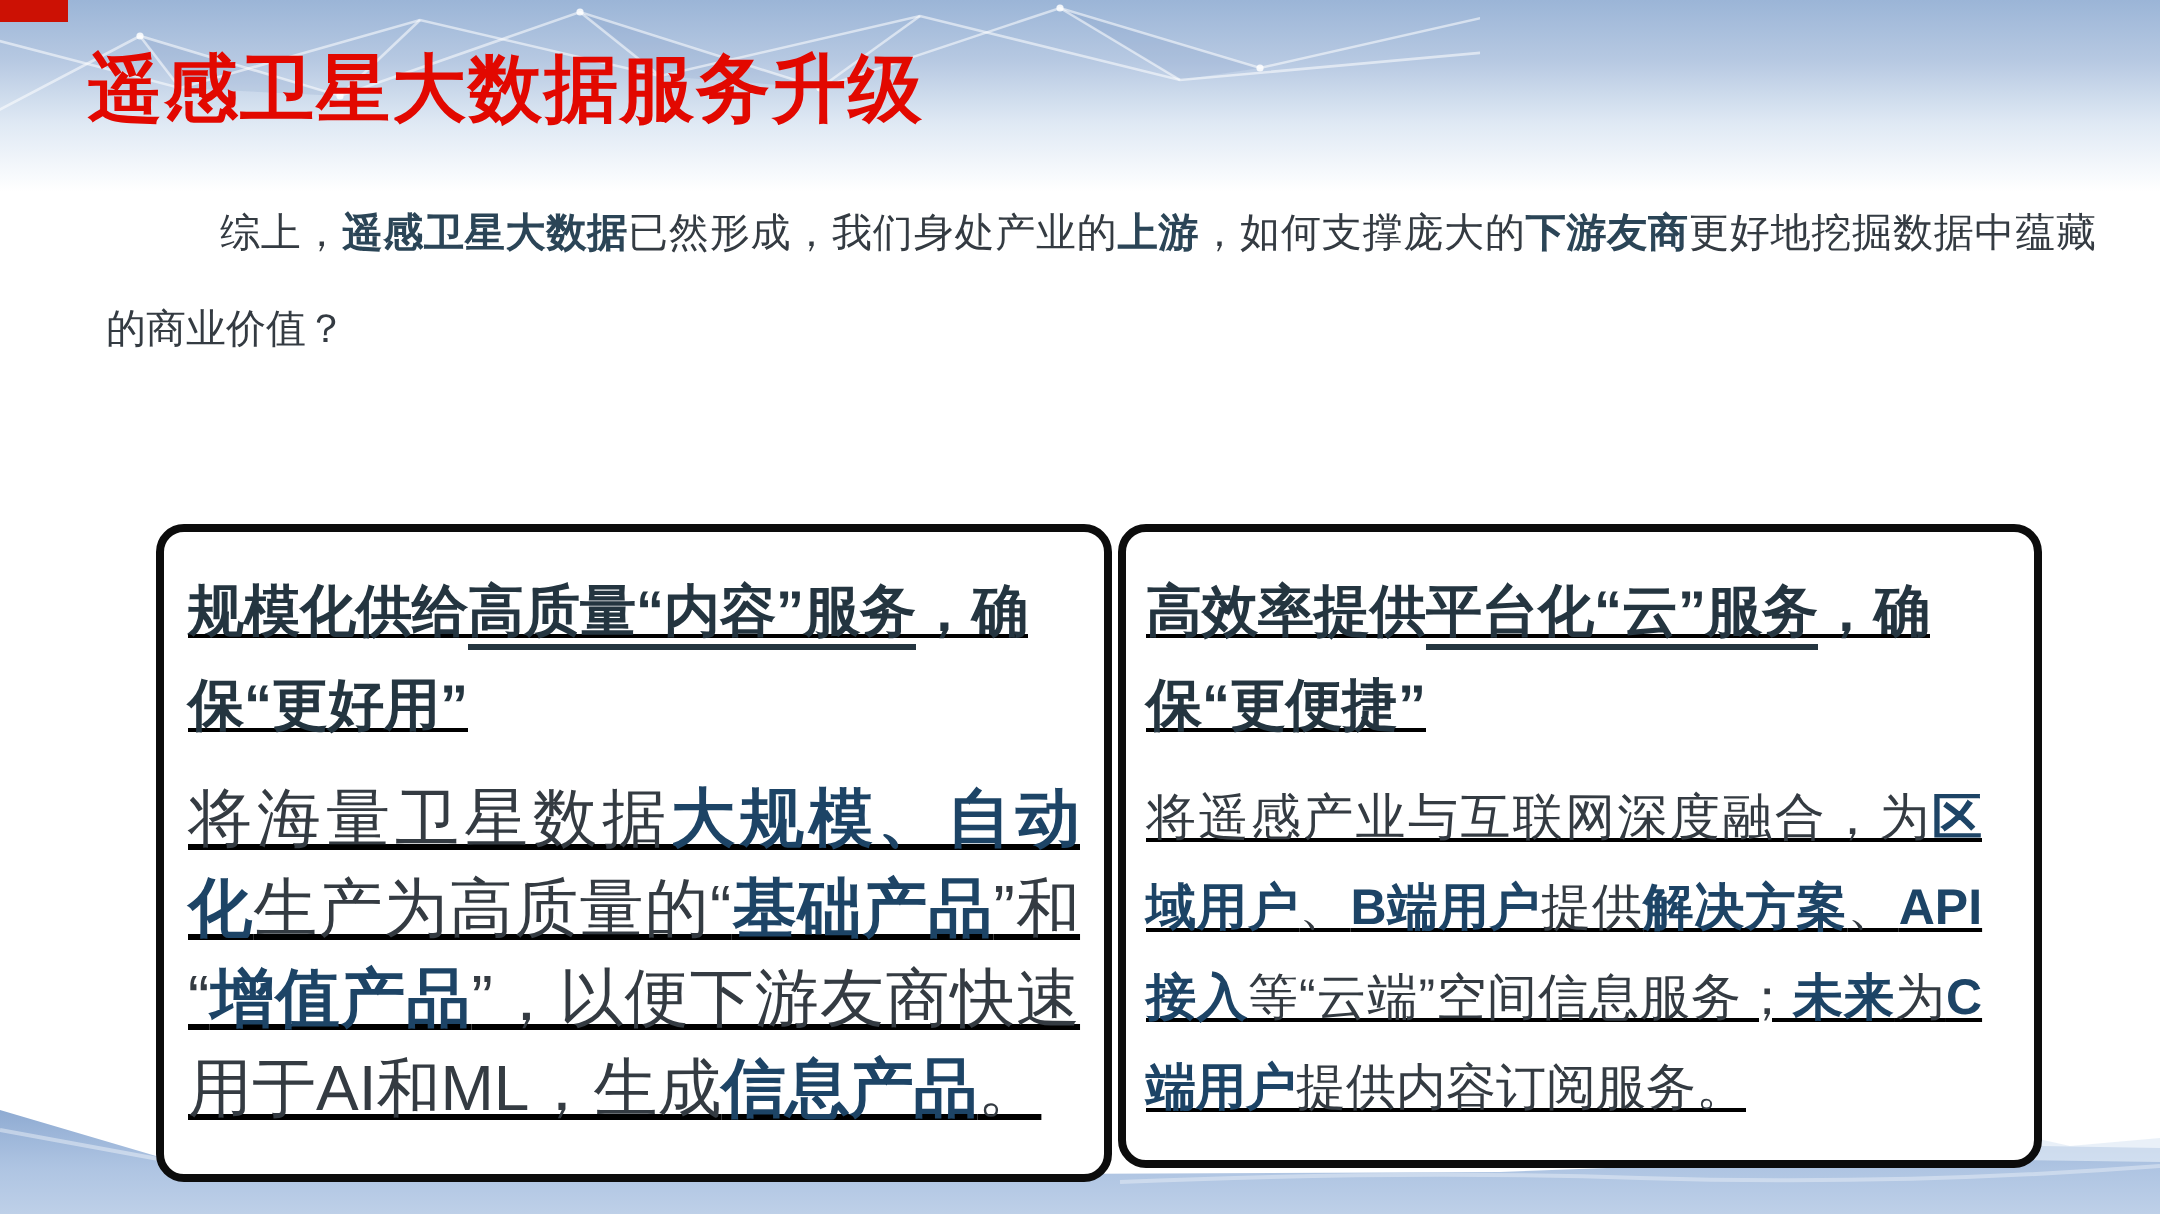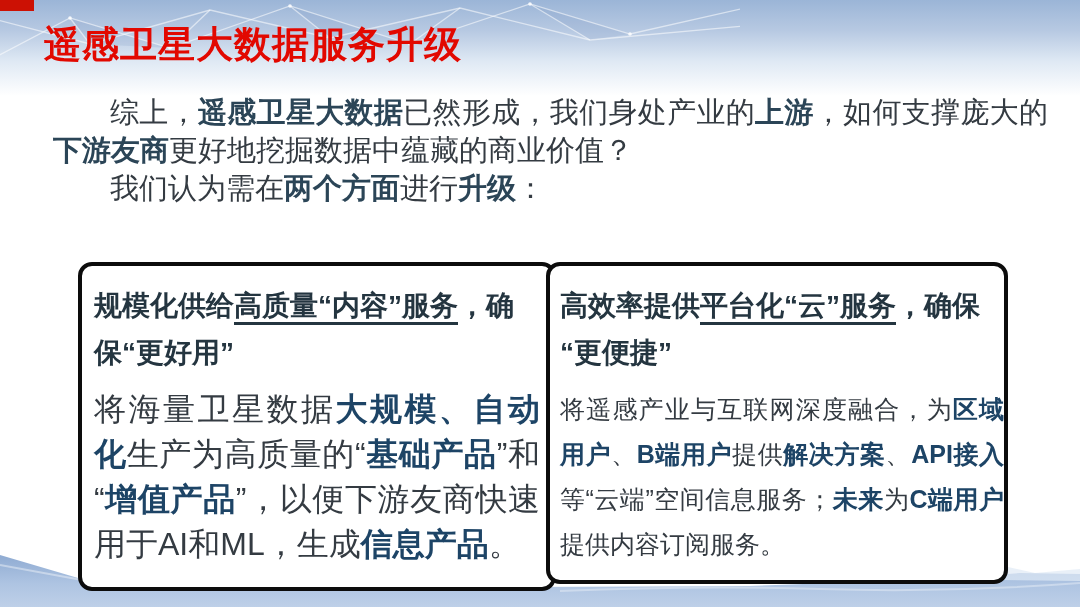--- a/index.html
+++ b/index.html
@@ -28,33 +28,34 @@
   }
   .slide-title{
     position:absolute;left:44px;top:20px;margin:0;
     font-size:37px;font-weight:bold;letter-spacing:1px;
     color:var(--title-red);
     white-space:nowrap;
   }
   
   .intro{
     position:absolute;left:53px;top:93px;width:995px;
-    font-size:29px;line-height:38px;color:var(--body-text);
+    font-size:20px;line-height:48px;color:var(--body-text);
     text-align:justify;
   }
   .intro p{margin:0;text-indent:57px;}
   .intro .seg-bold{font-weight:bold;color:var(--intro-bold);}
   
   .box{
     position:absolute;box-sizing:border-box;background:#ffffff;
     border:4px solid var(--box-border);border-radius:14px;
     z-index:10;
+    text-decoration:underline;
   }
   .box-left{left:78px;top:262px;width:478px;height:329px;padding:16px 12px 0 12px;}
-  .box-right{left:546px;top:262px;width:462px;height:322px;padding:16px 0 0 10px;}
+  .box-right{left:559px;top:262px;width:462px;height:322px;padding:16px 26px 0 10px;}
   .box-title{
     margin:0;font-size:28px;font-weight:bold;line-height:47px;
     color:var(--header-dark);
   }
   .box-title .seg-underline{
     text-decoration:underline;text-underline-offset:7px;text-decoration-thickness:2.5px;
   }
   .box-body{
     margin:11px 0 0 0;font-size:32px;line-height:45px;
     color:var(--body-text);text-align:justify;
@@ -100,21 +101,20 @@
         <circle cx="530" cy="4" r="1.8"></circle>
         <circle cx="630" cy="34" r="1.8"></circle>
       </g>
     </svg>
     <div class="red-corner"></div>
     <h1 class="slide-title">遥感卫星大数据服务升级</h1>
   </div>
 
   <div class="intro">
     <p><span>综上，</span><span class="seg-bold">遥感卫星大数据</span><span>已然形成，我们身处产业的</span><span class="seg-bold">上游</span><span>，如何支撑庞大的</span><span class="seg-bold">下游友商</span><span>更好地挖掘数据中蕴藏的商业价值？</span></p>
-    <p><span>我们认为需在</span><span class="seg-bold">两个方面</span><span>进行</span><span class="seg-bold">升级</span><span>：</span></p>
   </div>
 
   <div class="box box-left">
     <h2 class="box-title"><span>规模化供给</span><span class="seg-underline">高质量“内容”服务</span><span>，确保“更好用”</span></h2>
     <p class="box-body"><span>将海量卫星数据</span><span class="seg-bold">大规模、自动化</span><span>生产为高质量的“</span><span class="seg-bold">基础产品</span><span>”和“</span><span class="seg-bold">增值产品</span><span>”，以便下游友商快速用于AI和ML，生成</span><span class="seg-bold">信息产品</span><span>。</span></p>
   </div>
 
   <div class="box box-right">
     <h2 class="box-title"><span>高效率提供</span><span class="seg-underline">平台化“云”服务</span><span>，确保“更便捷”</span></h2>
     <p class="box-body"><span>将遥感产业与互联网深度融合，为</span><span class="seg-bold">区域用户</span><span>、</span><span class="seg-bold">B端用户</span><span>提供</span><span class="seg-bold">解决方案</span><span>、</span><span class="seg-bold">API接入</span><span>等“云端”空间信息服务；</span><span class="seg-bold">未来</span><span>为</span><span class="seg-bold">C端用户</span><span>提供内容订阅服务。</span></p>

